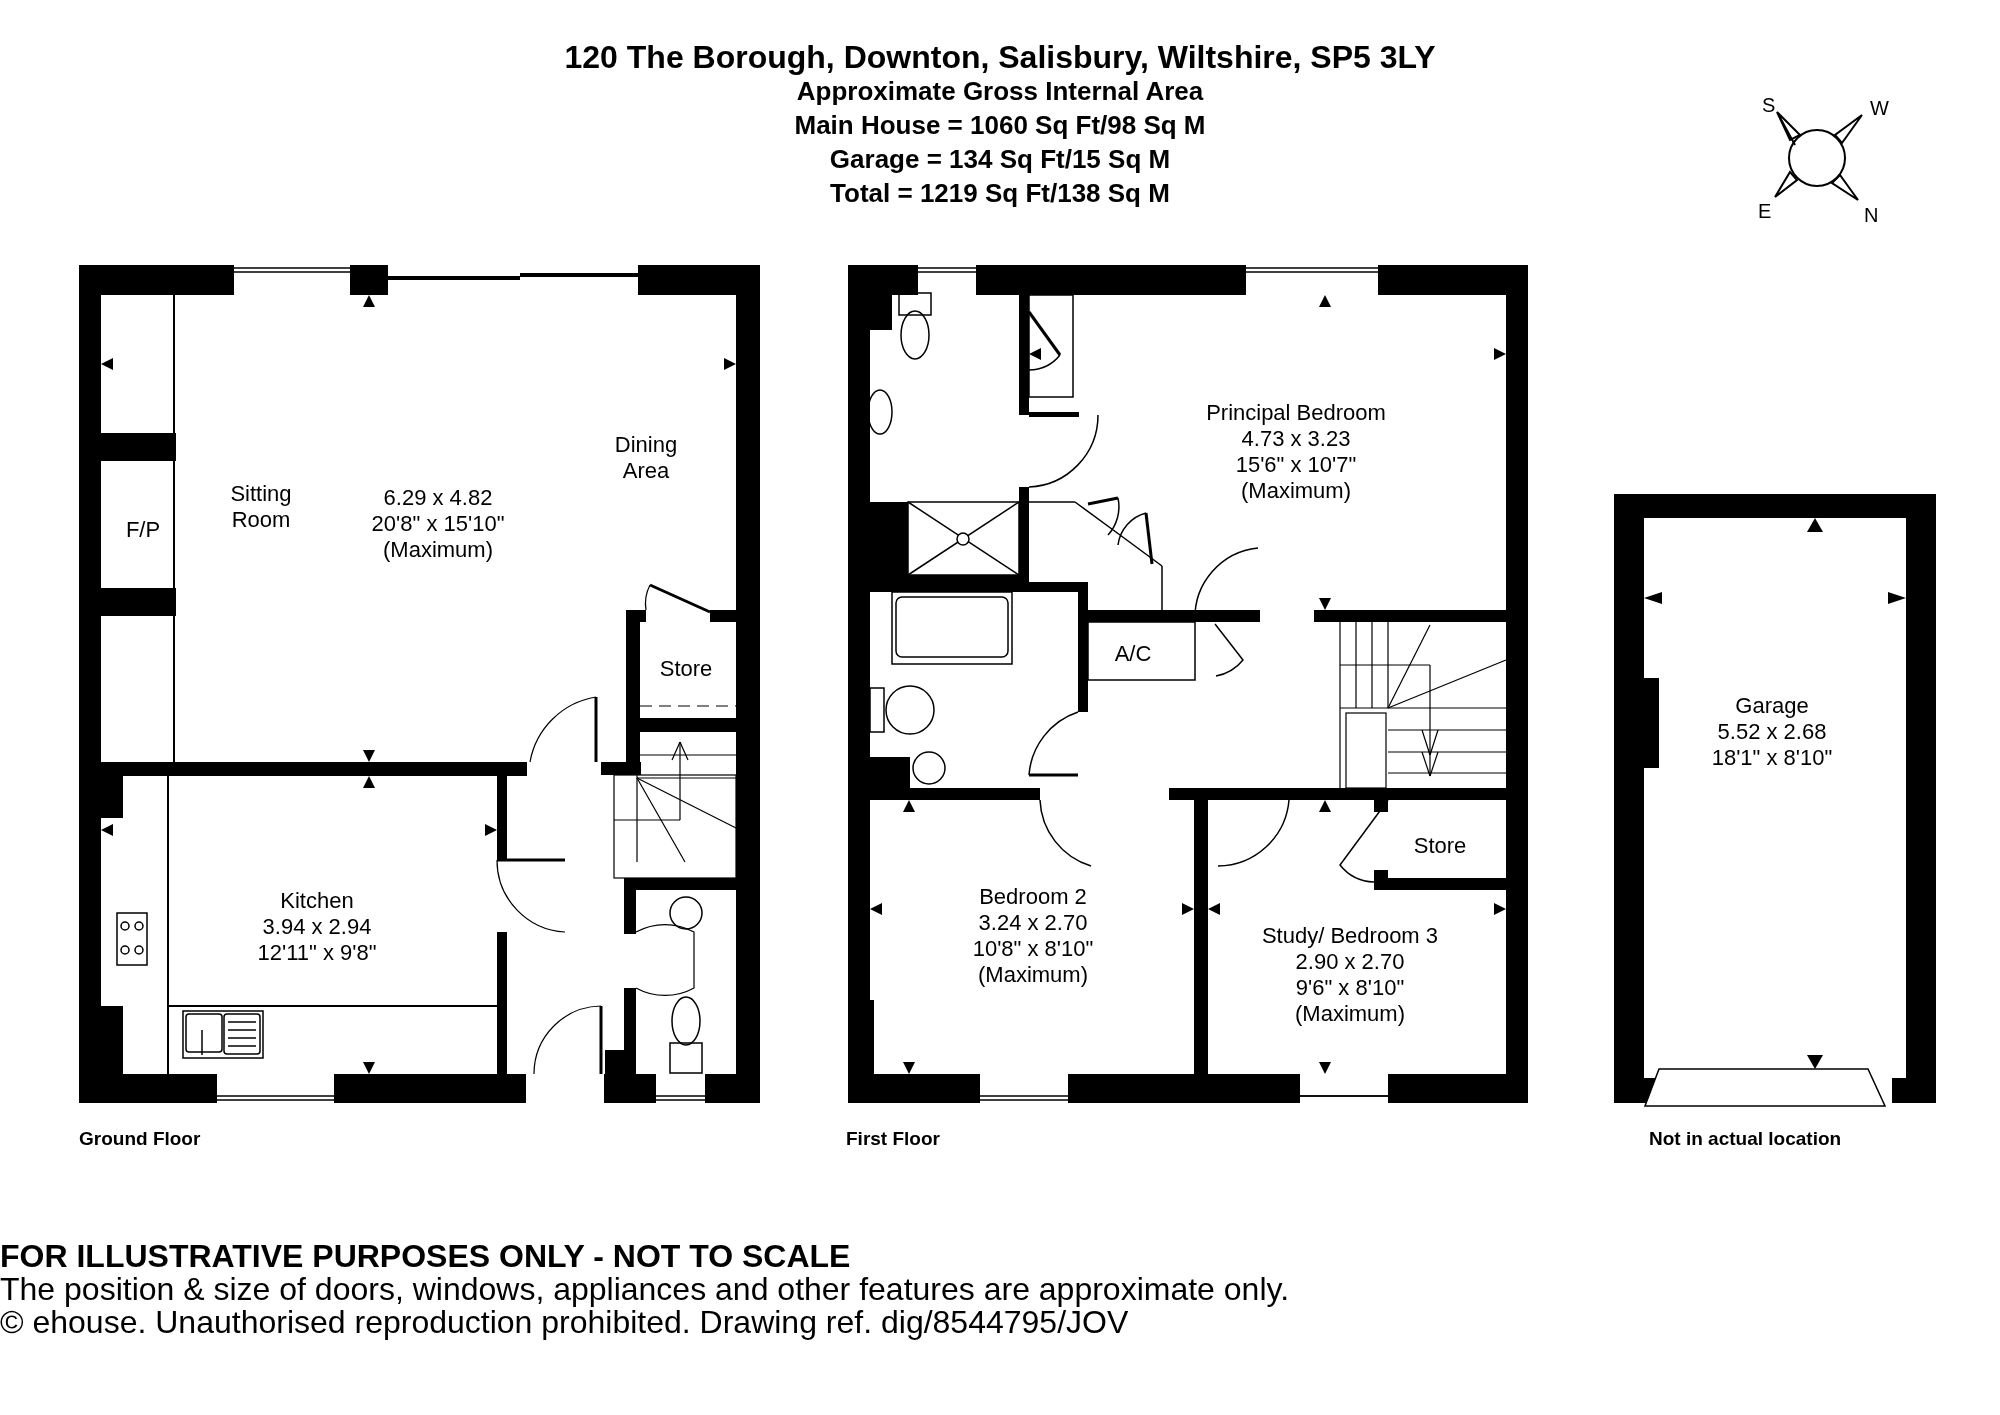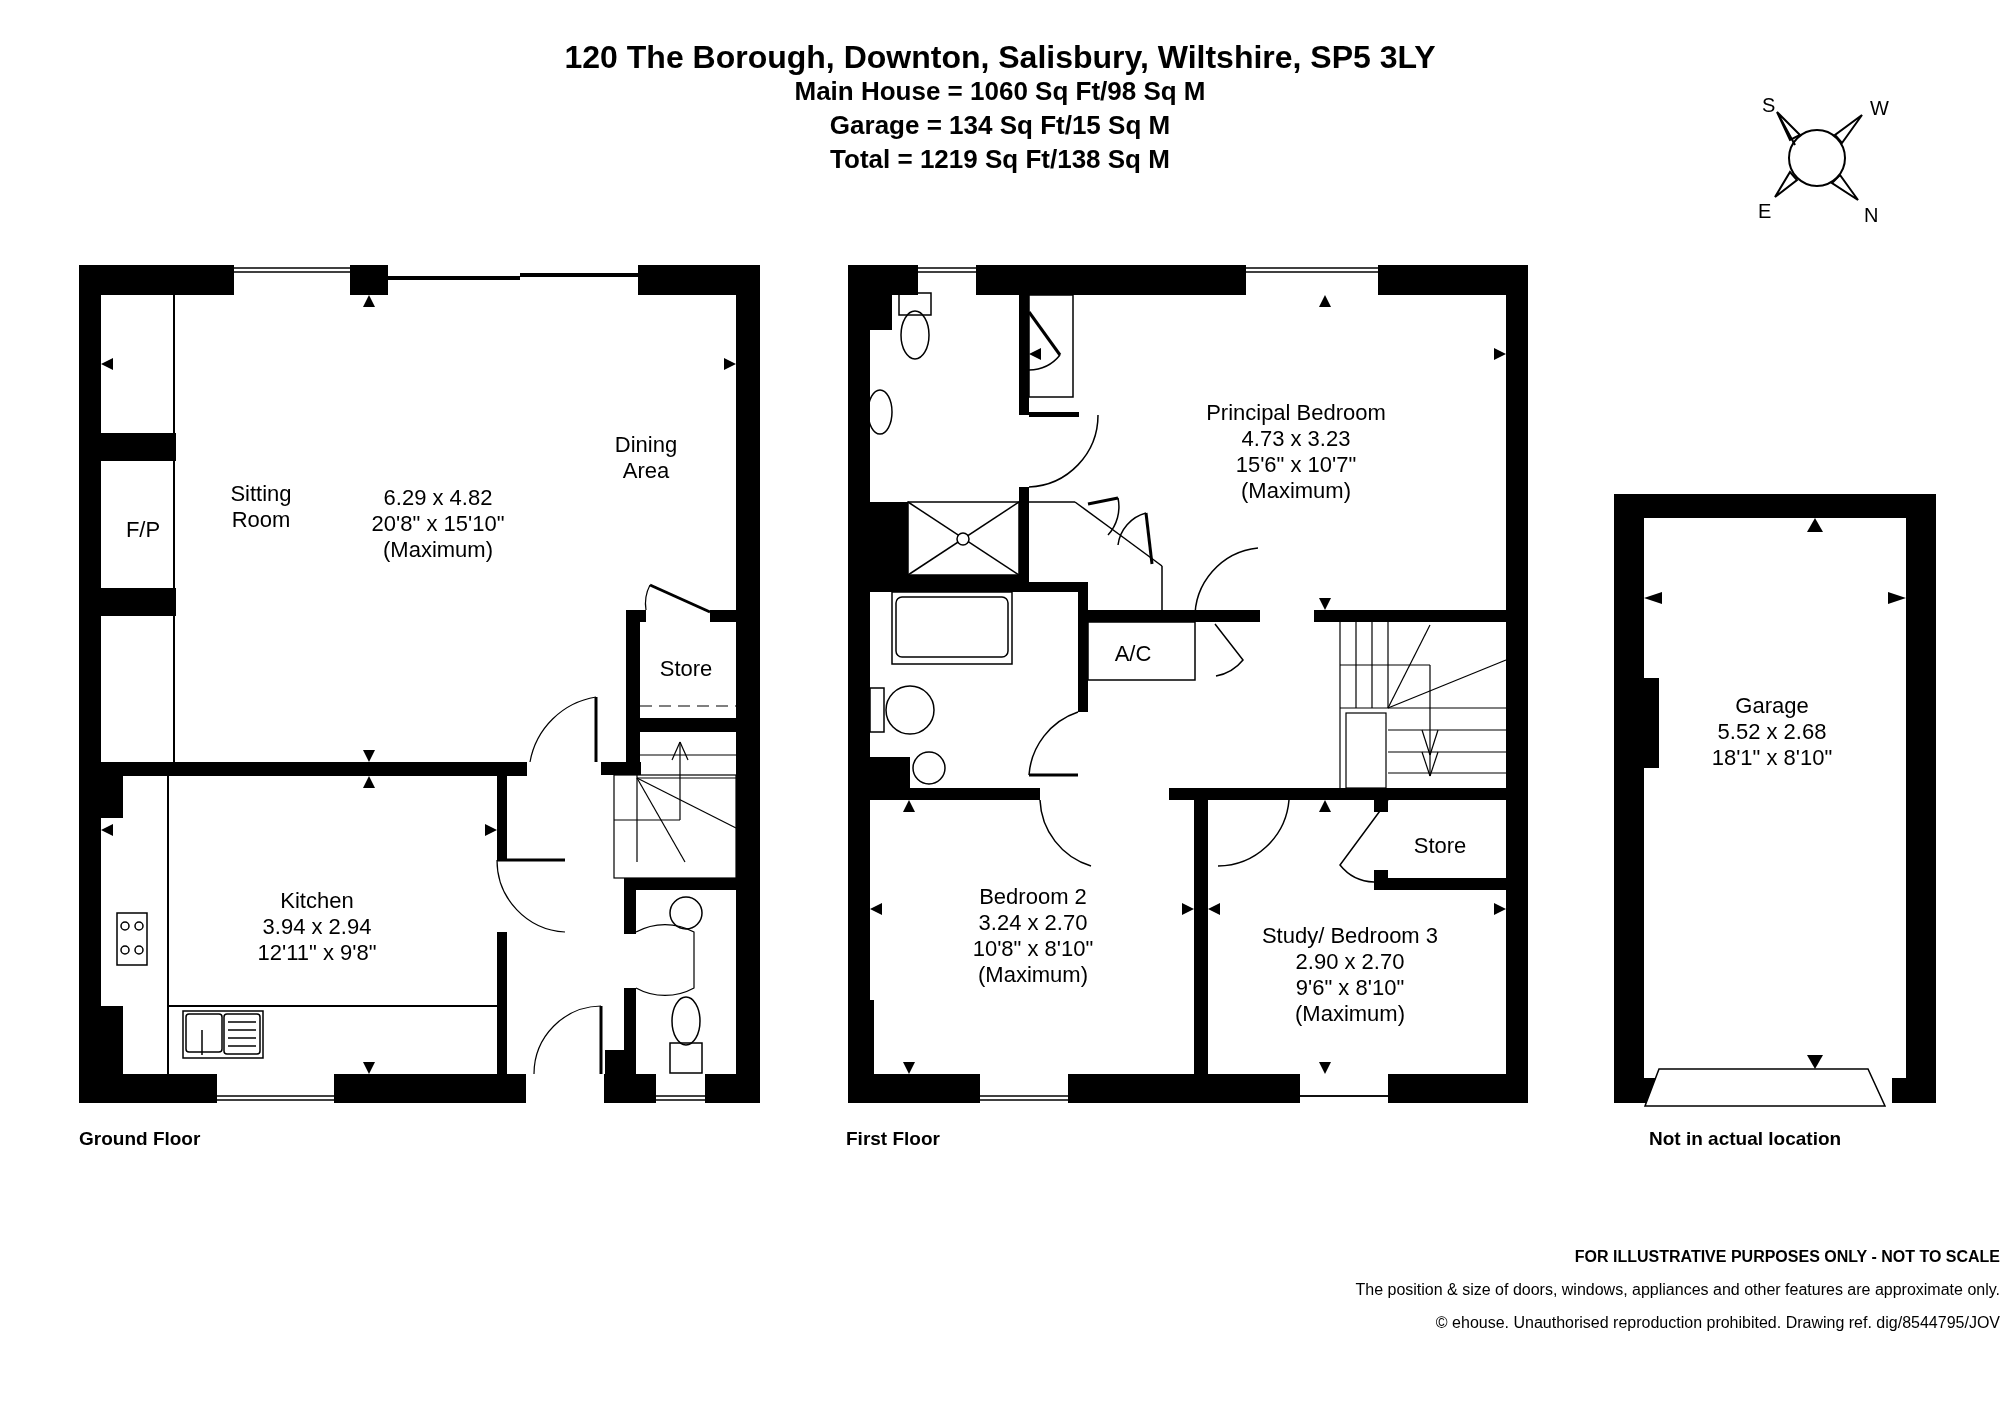--- a/index.html
+++ b/index.html
@@ -2,32 +2,33 @@
 <html><head>
 <meta charset="utf-8">
 <style>
   html, body { margin:0; padding:0; background:#ffffff; }
   body { width:2000px; height:1415px; position:relative; overflow:hidden; font-family:"Liberation Sans", sans-serif; color:#000; }
   .hdr { position:absolute; left:0; width:2000px; text-align:center; font-weight:bold; font-size:26px; line-height:34px; }
   .hdr .l1 { font-size:32px; }
   svg#plan { position:absolute; left:0; top:0; }
   .txt { font-family:"Liberation Sans", sans-serif; fill:#000; }
   .floor-label { position:absolute; font-weight:bold; font-size:19px; }
-  .footer { position:absolute; left:0; width:2000px; top:1240px; text-align:right; font-size:16px; line-height:33px; }
+  .footer { position:absolute; left:0; width:2000px; top:1240px; text-align:left; font-size:32px; line-height:33px; }
   .footer .b { font-weight:bold; }
   .dashbox { display:inline-block; width:94px; height:16px; vertical-align:middle; margin-right:6px;
              background:repeating-linear-gradient(90deg,#000 0 16px,transparent 16px 24px) top/100% 1px no-repeat,
                         repeating-linear-gradient(90deg,#000 0 16px,transparent 16px 24px) bottom/100% 1px no-repeat;
              border-left:1px solid #000; border-right:1px solid #000; box-sizing:border-box; }
 </style>
 </head>
 <body>
 
 <div class="hdr" style="top:40px;">
   <div class="l1">120 The Borough, Downton, Salisbury, Wiltshire, SP5 3LY</div>
+  <div>Approximate Gross Internal Area</div>
   <div>Main House = 1060 Sq Ft/98 Sq M</div>
   <div>Garage = 134 Sq Ft/15 Sq M</div>
   <div>Total = 1219 Sq Ft/138 Sq M</div>
 </div>
 
 <svg id="plan" width="2000" height="1415" viewBox="0 0 2000 1415">
   <defs>
     <marker id="none"></marker>
   </defs>
 

